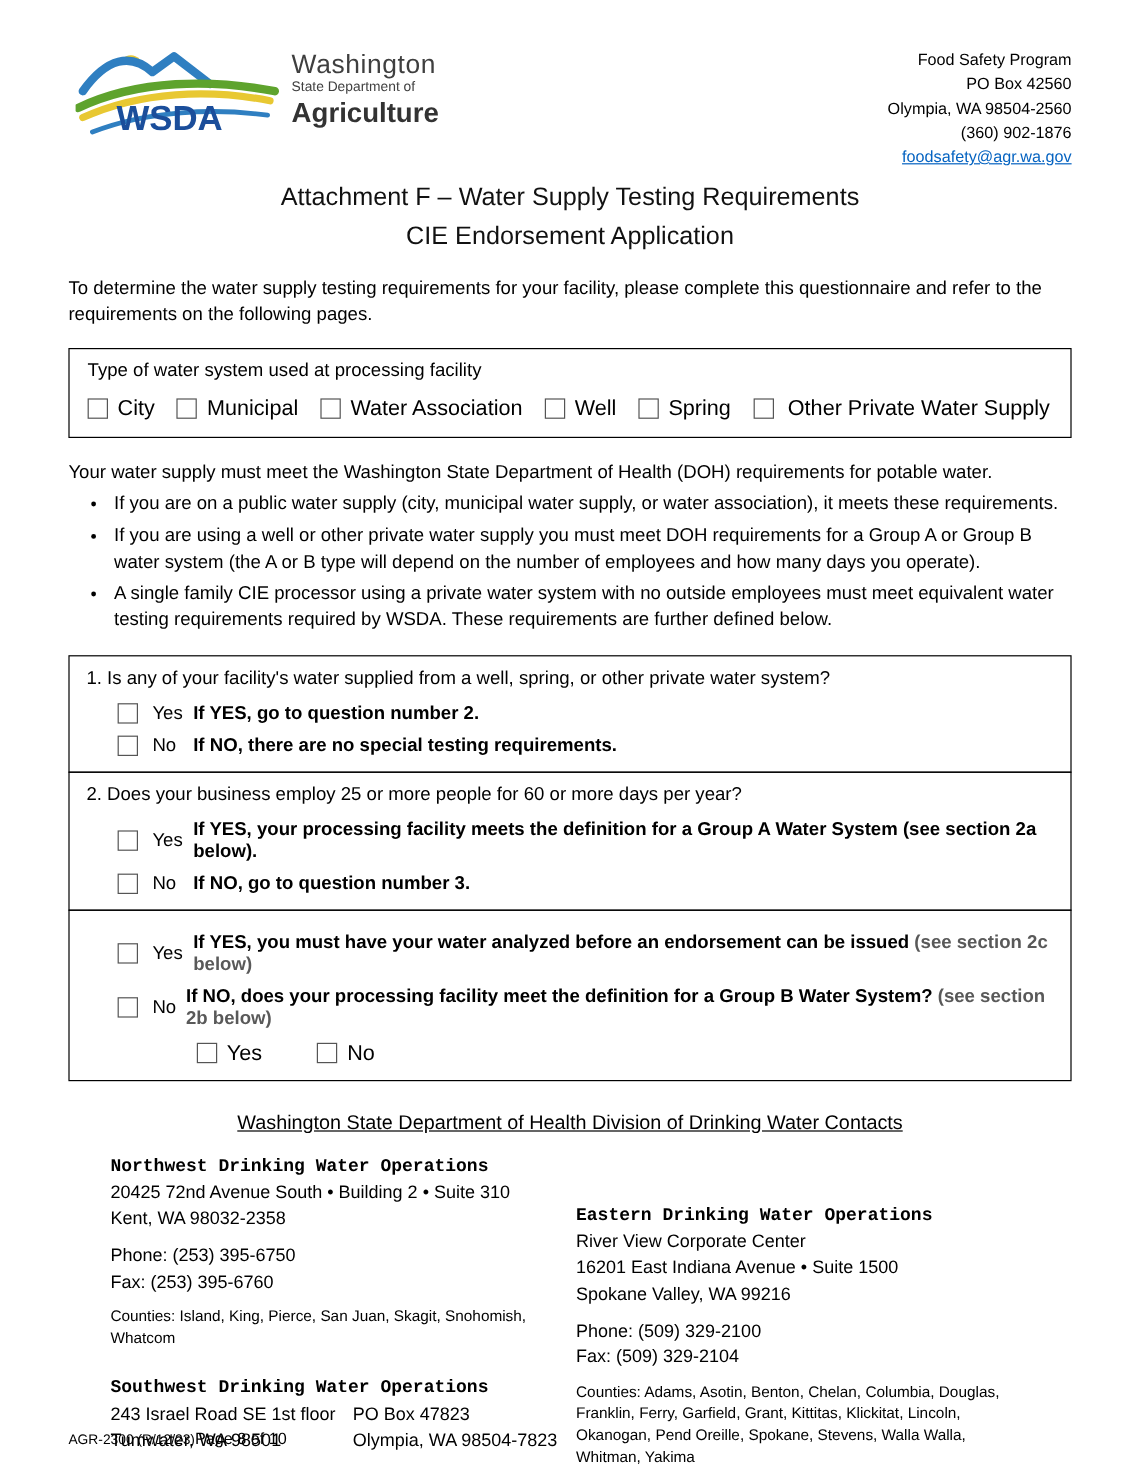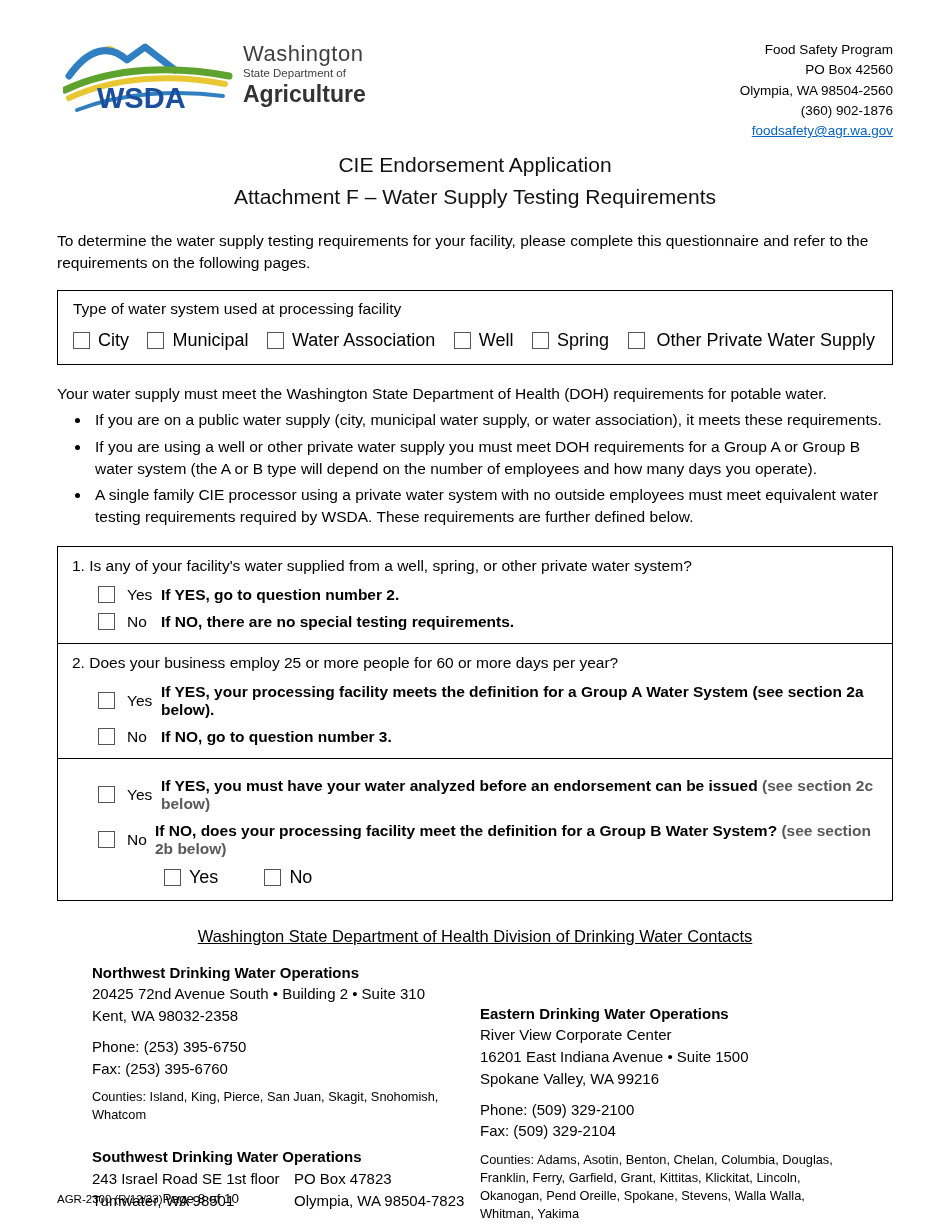--- a/index.html
+++ b/index.html
@@ -50,21 +50,21 @@
   .q-opt .opt-label { width: 34px; flex: none; }
   .q-opt .opt-desc { flex: 1; font-weight: bold; }
   .note-gray { color: #595959; }
   .sub-opts { display: flex; align-items: center; gap: 46px; margin-top: 9px; margin-left: 92px; }
 
   
   .contacts-heading { text-align: center; margin-top: 26px; font-size: 16.5px; text-decoration: underline; }
   .contacts-cols { display: flex; margin-top: 16px; }
   .col-left { flex: 0 0 423px; padding-left: 35px; }
   .col-right { flex: 1; padding-left: 0; }
-  .office-name { font-weight: bold; font-size: 15px; }
+  .office-name { font-weight: bold; font-size: 15px; font-family: Liberation Mono, monospace; }
   .office { line-height: 1.45; font-size: 15px; }
   .office .phones { margin-top: 9px; }
   .counties { font-size: 12.8px; margin-top: 9px; line-height: 1.4; }
   .office + .office { margin-top: 22px; }
   .sw-grid { display: grid; grid-template-columns: 202px auto; column-gap: 0; }
   .eastern-pad { margin-top: 41px; }
   .east-counties { max-width: 372px; }
 
   
   .footer { position: absolute; left: 57px; right: 57px; bottom: 24px; display: flex; justify-content: flex-start; align-items: baseline; }
@@ -95,22 +95,22 @@
     <div class="contact-block">
       <div>Food Safety Program</div>
       <div>PO Box 42560</div>
       <div>Olympia, WA  98504-2560</div>
       <div>(360) 902-1876</div>
       <div><a class="link">foodsafety@agr.wa.gov</a></div>
     </div>
   </div>
 
   <div class="titles">
+    <div class="title-line">Attachment F – Water Supply Testing Requirements</div>
     <div class="title-line">CIE Endorsement Application</div>
-    <div class="title-line">Attachment F – Water Supply Testing Requirements</div>
   </div>
 
   <div class="intro">To determine the water supply testing requirements for your facility, please complete this questionnaire and refer to the requirements on the following pages.</div>
 
   <div class="box">
     <div class="ws-label">Type of water system used at processing facility</div>
     <div class="ws-options">
       <span class="opt">
         <span class="cb"></span>
         <span>City</span>

